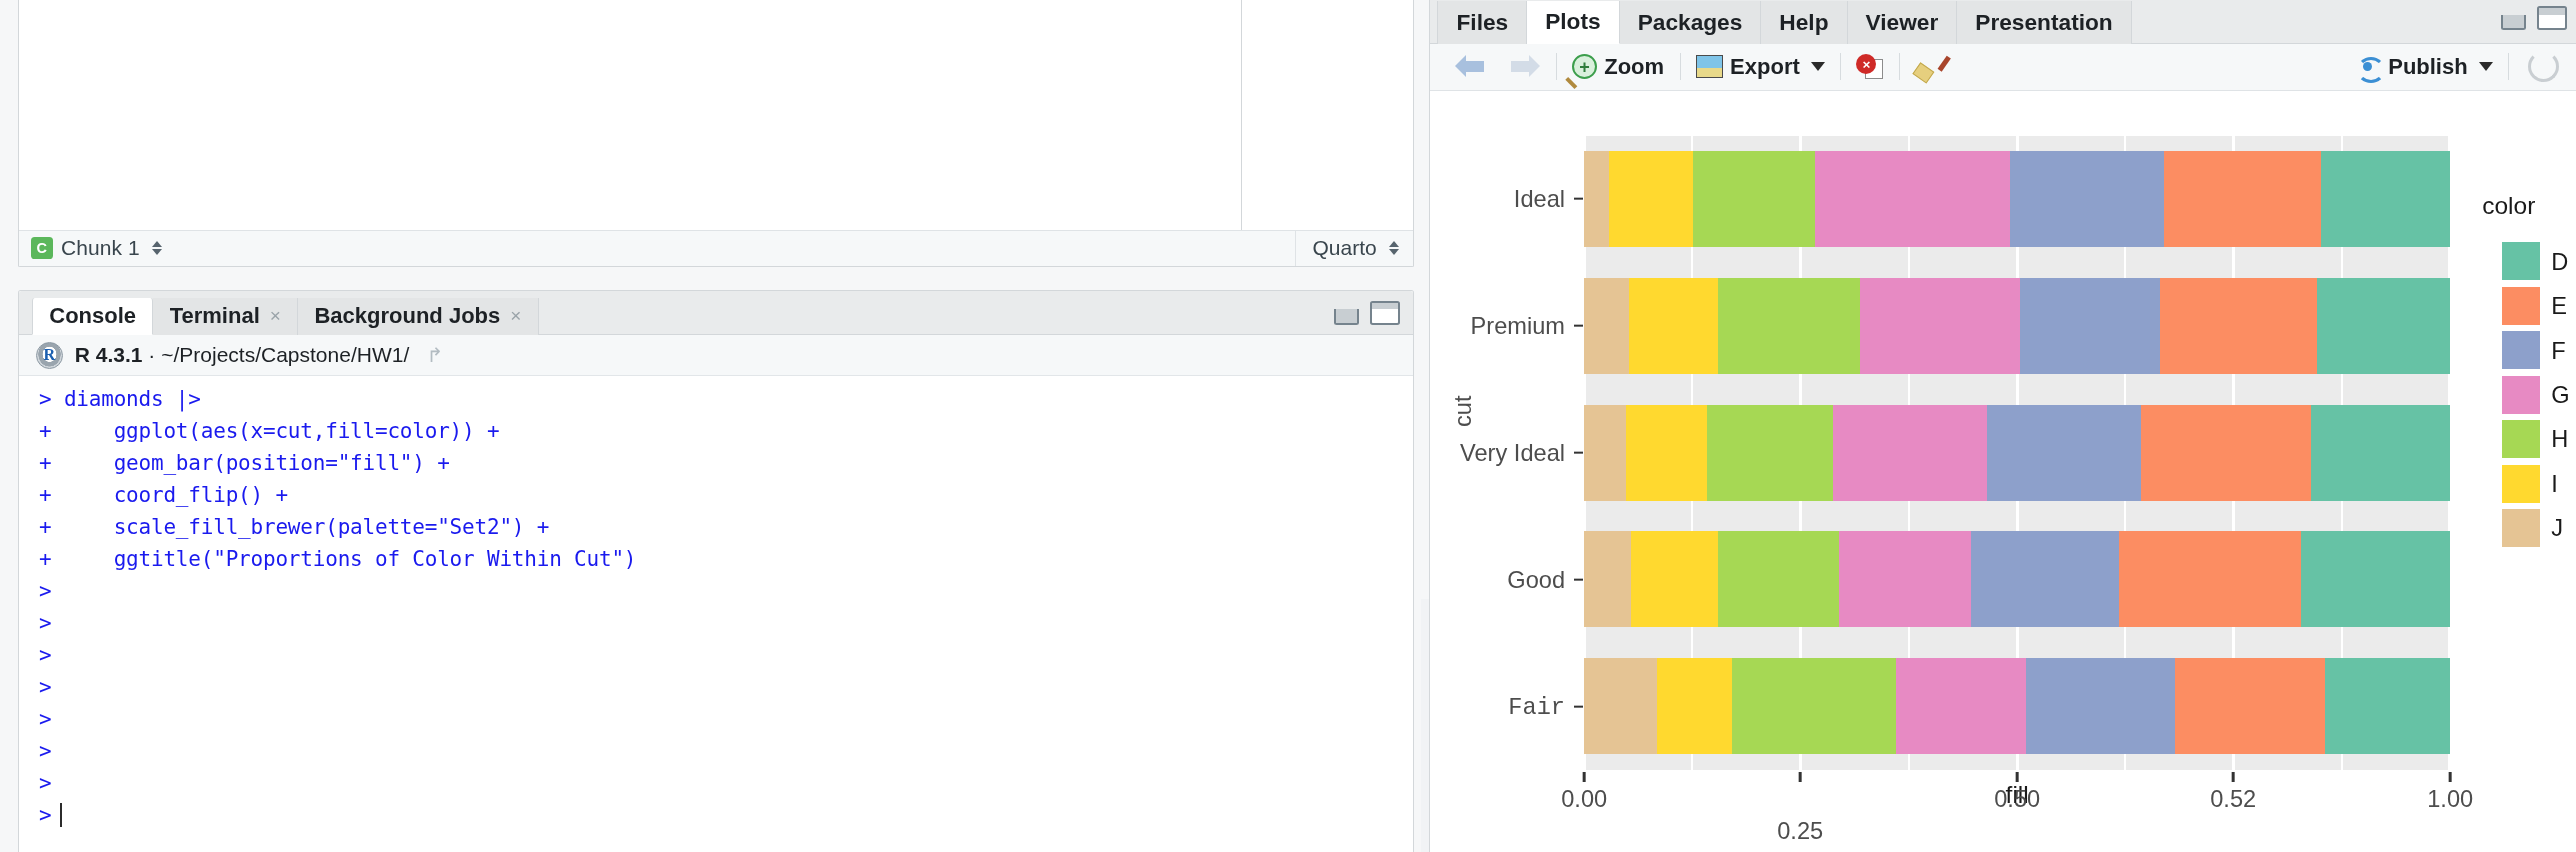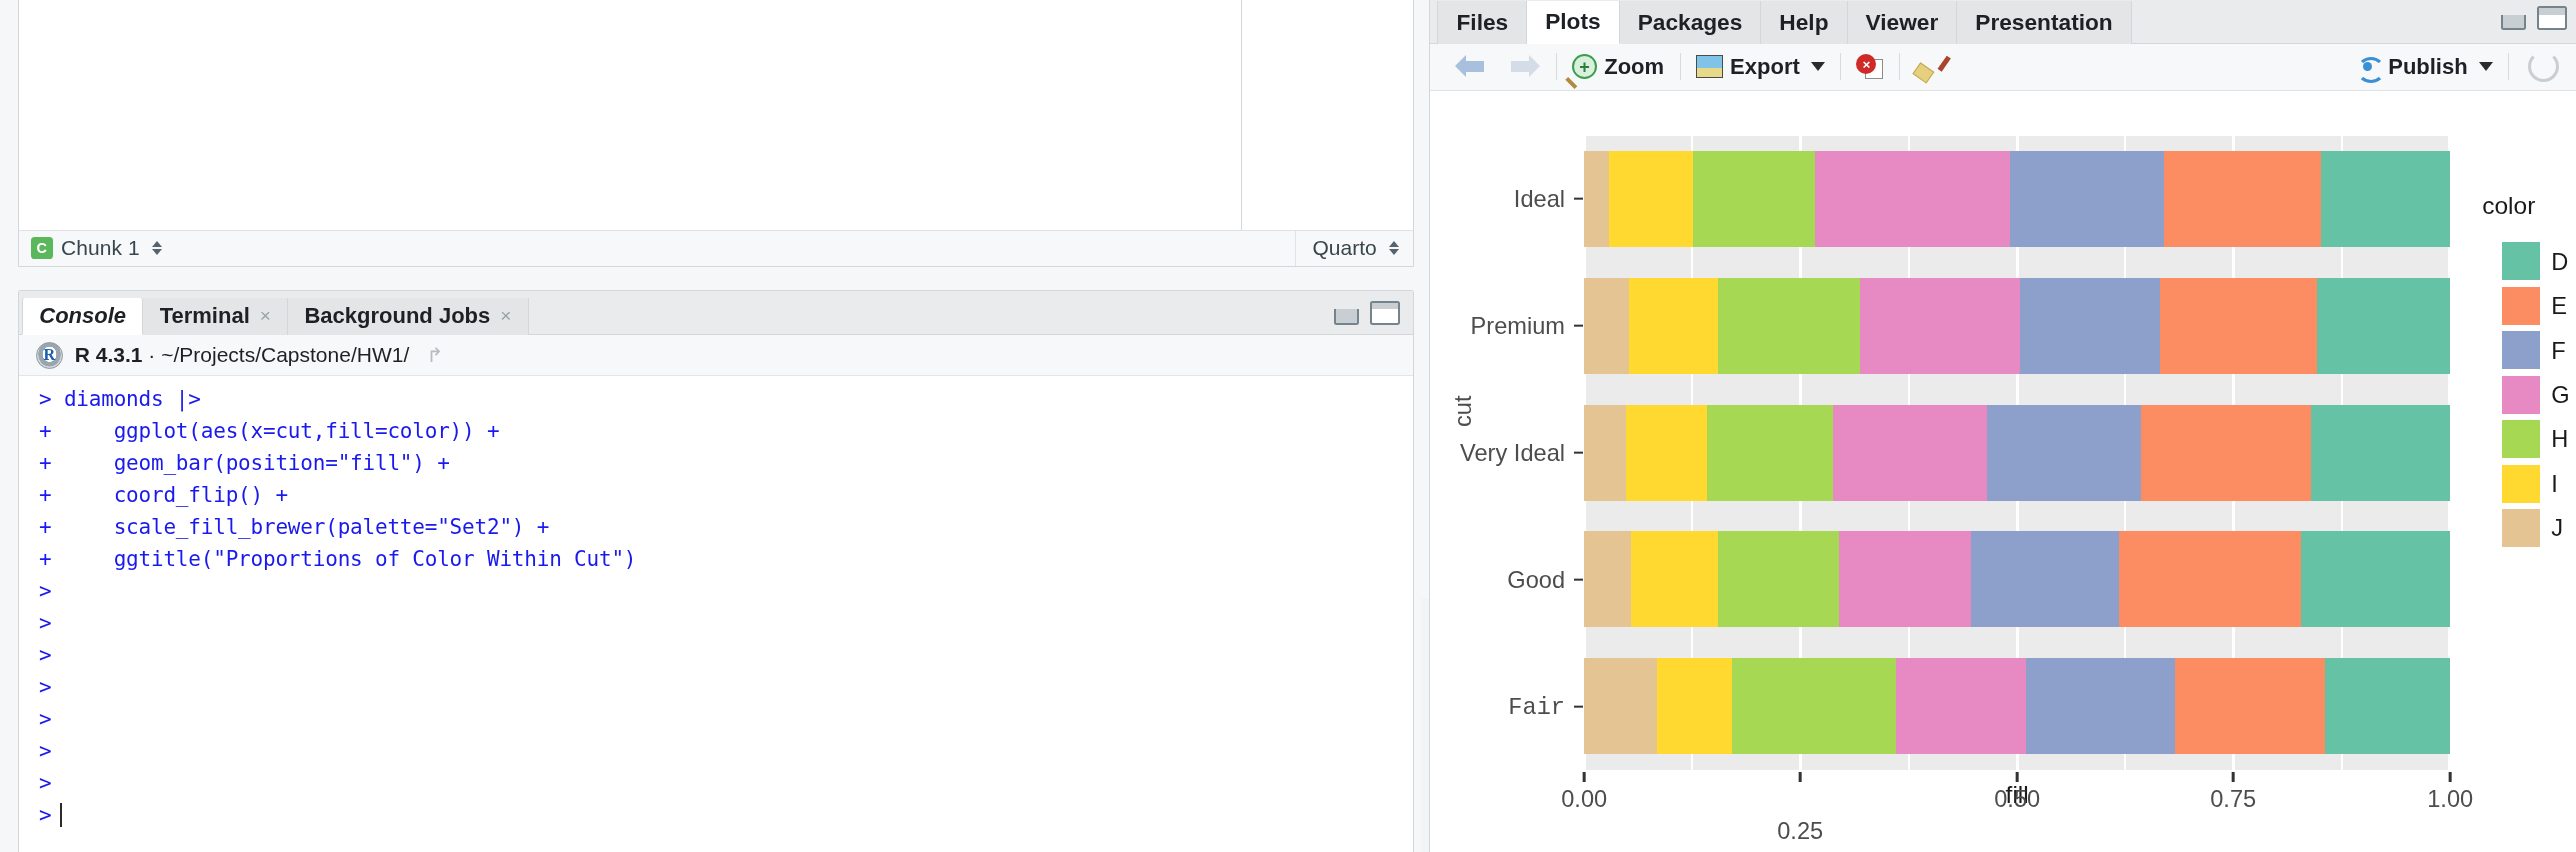--- a/index.html
+++ b/index.html
@@ -66,21 +66,21 @@
     position:relative; height:44px; background:#e9ebec;
     border-bottom:0.9px solid #d3d7da; display:flex; align-items:flex-end;
     border-radius:2.7px 2.7px 0 0;
   }
   .ctab {
     height:37px; display:flex; align-items:center; gap:10px;
     padding:0 16.3px; font-size:22px; color:#1d2125; font-weight:700;
     background:#e3e5e6; border-right:0.9px solid #d3d7da;
     position:relative; top:0.9px;
   }
-  .ctab:first-child { border-left:0.9px solid #d3d7da; margin-left:3px; border-radius:2.7px 2.7px 0 0;font-style:italic;}
+  .ctab:first-child { border-left:0.9px solid #d3d7da; margin-left:13px; border-radius:2.7px 2.7px 0 0;}
   .ctab.active { background:#ffffff; border-bottom:0.9px solid #fff; }
   .ctab .x { font-size:19px; color:#9aa3a9; font-weight:400; }
   .tabbar-fill { flex:1; height:37px; border-left:0; }
   .pane-ctl {
     position:absolute; right:12.7px; top:10px; display:flex; gap:11px; align-items:flex-end;
   }
   .icon-min { width:25px; height:15.4px; border:2.7px solid #75838d; border-top:none; border-radius:0 0 2.7px 2.7px; background:#c8ced2;}
   .icon-max { width:30px; height:23.6px; border:2.7px solid #75838d; border-radius:2.7px; background:#fff; }
   .icon-max::before { content:""; display:block; height:6.3px; background:#c8ced2; }
 
@@ -456,21 +456,21 @@
             </div>
             <div class="ytick-lab" style="right: 1011px; top: 615px; font-family: Liberation Mono, monospace;">Fair</div>
             <div class="ytick-mark" style="left: 144px; top: 615px;"></div>
             <div class="xtick-mark" style="left: 154px; top: 680px;"></div>
             <div class="xtick-lab" style="left: 154px; top: 694px;">0.00</div>
             <div class="xtick-mark" style="left: 370px; top: 680px;"></div>
             <div class="xtick-lab" style="left: 370px; top: 726px;">0.25</div>
             <div class="xtick-mark" style="left: 587px; top: 680px;"></div>
             <div class="xtick-lab" style="left: 587px; top: 694px;">0.50</div>
             <div class="xtick-mark" style="left: 803px; top: 680px;"></div>
-            <div class="xtick-lab" style="left: 803px; top: 694px;">0.75</div>
+            <div class="xtick-lab" style="left: 803px; top: 694px;">0.52</div>
             <div class="xtick-mark" style="left: 1020px; top: 680px;"></div>
             <div class="xtick-lab" style="left: 1020px; top: 694px;">1.00</div>
           </div>
         <div id="legend-area">
           <div class="legend-title" id="legend-title-el" style="left: 1052px; top: 100px;">color</div>
         <div class="legend-key" style="left: 1072px; top: 150px; background: rgb(102, 194, 165);"></div>
             <div class="legend-lab" style="left: 1121px; top: 157px;">D</div>
             <div class="legend-key" style="left: 1072px; top: 195px; background: rgb(252, 141, 98);"></div>
             <div class="legend-lab" style="left: 1121px; top: 201px;">E</div>
             <div class="legend-key" style="left: 1072px; top: 239px; background: rgb(141, 160, 203);"></div>

